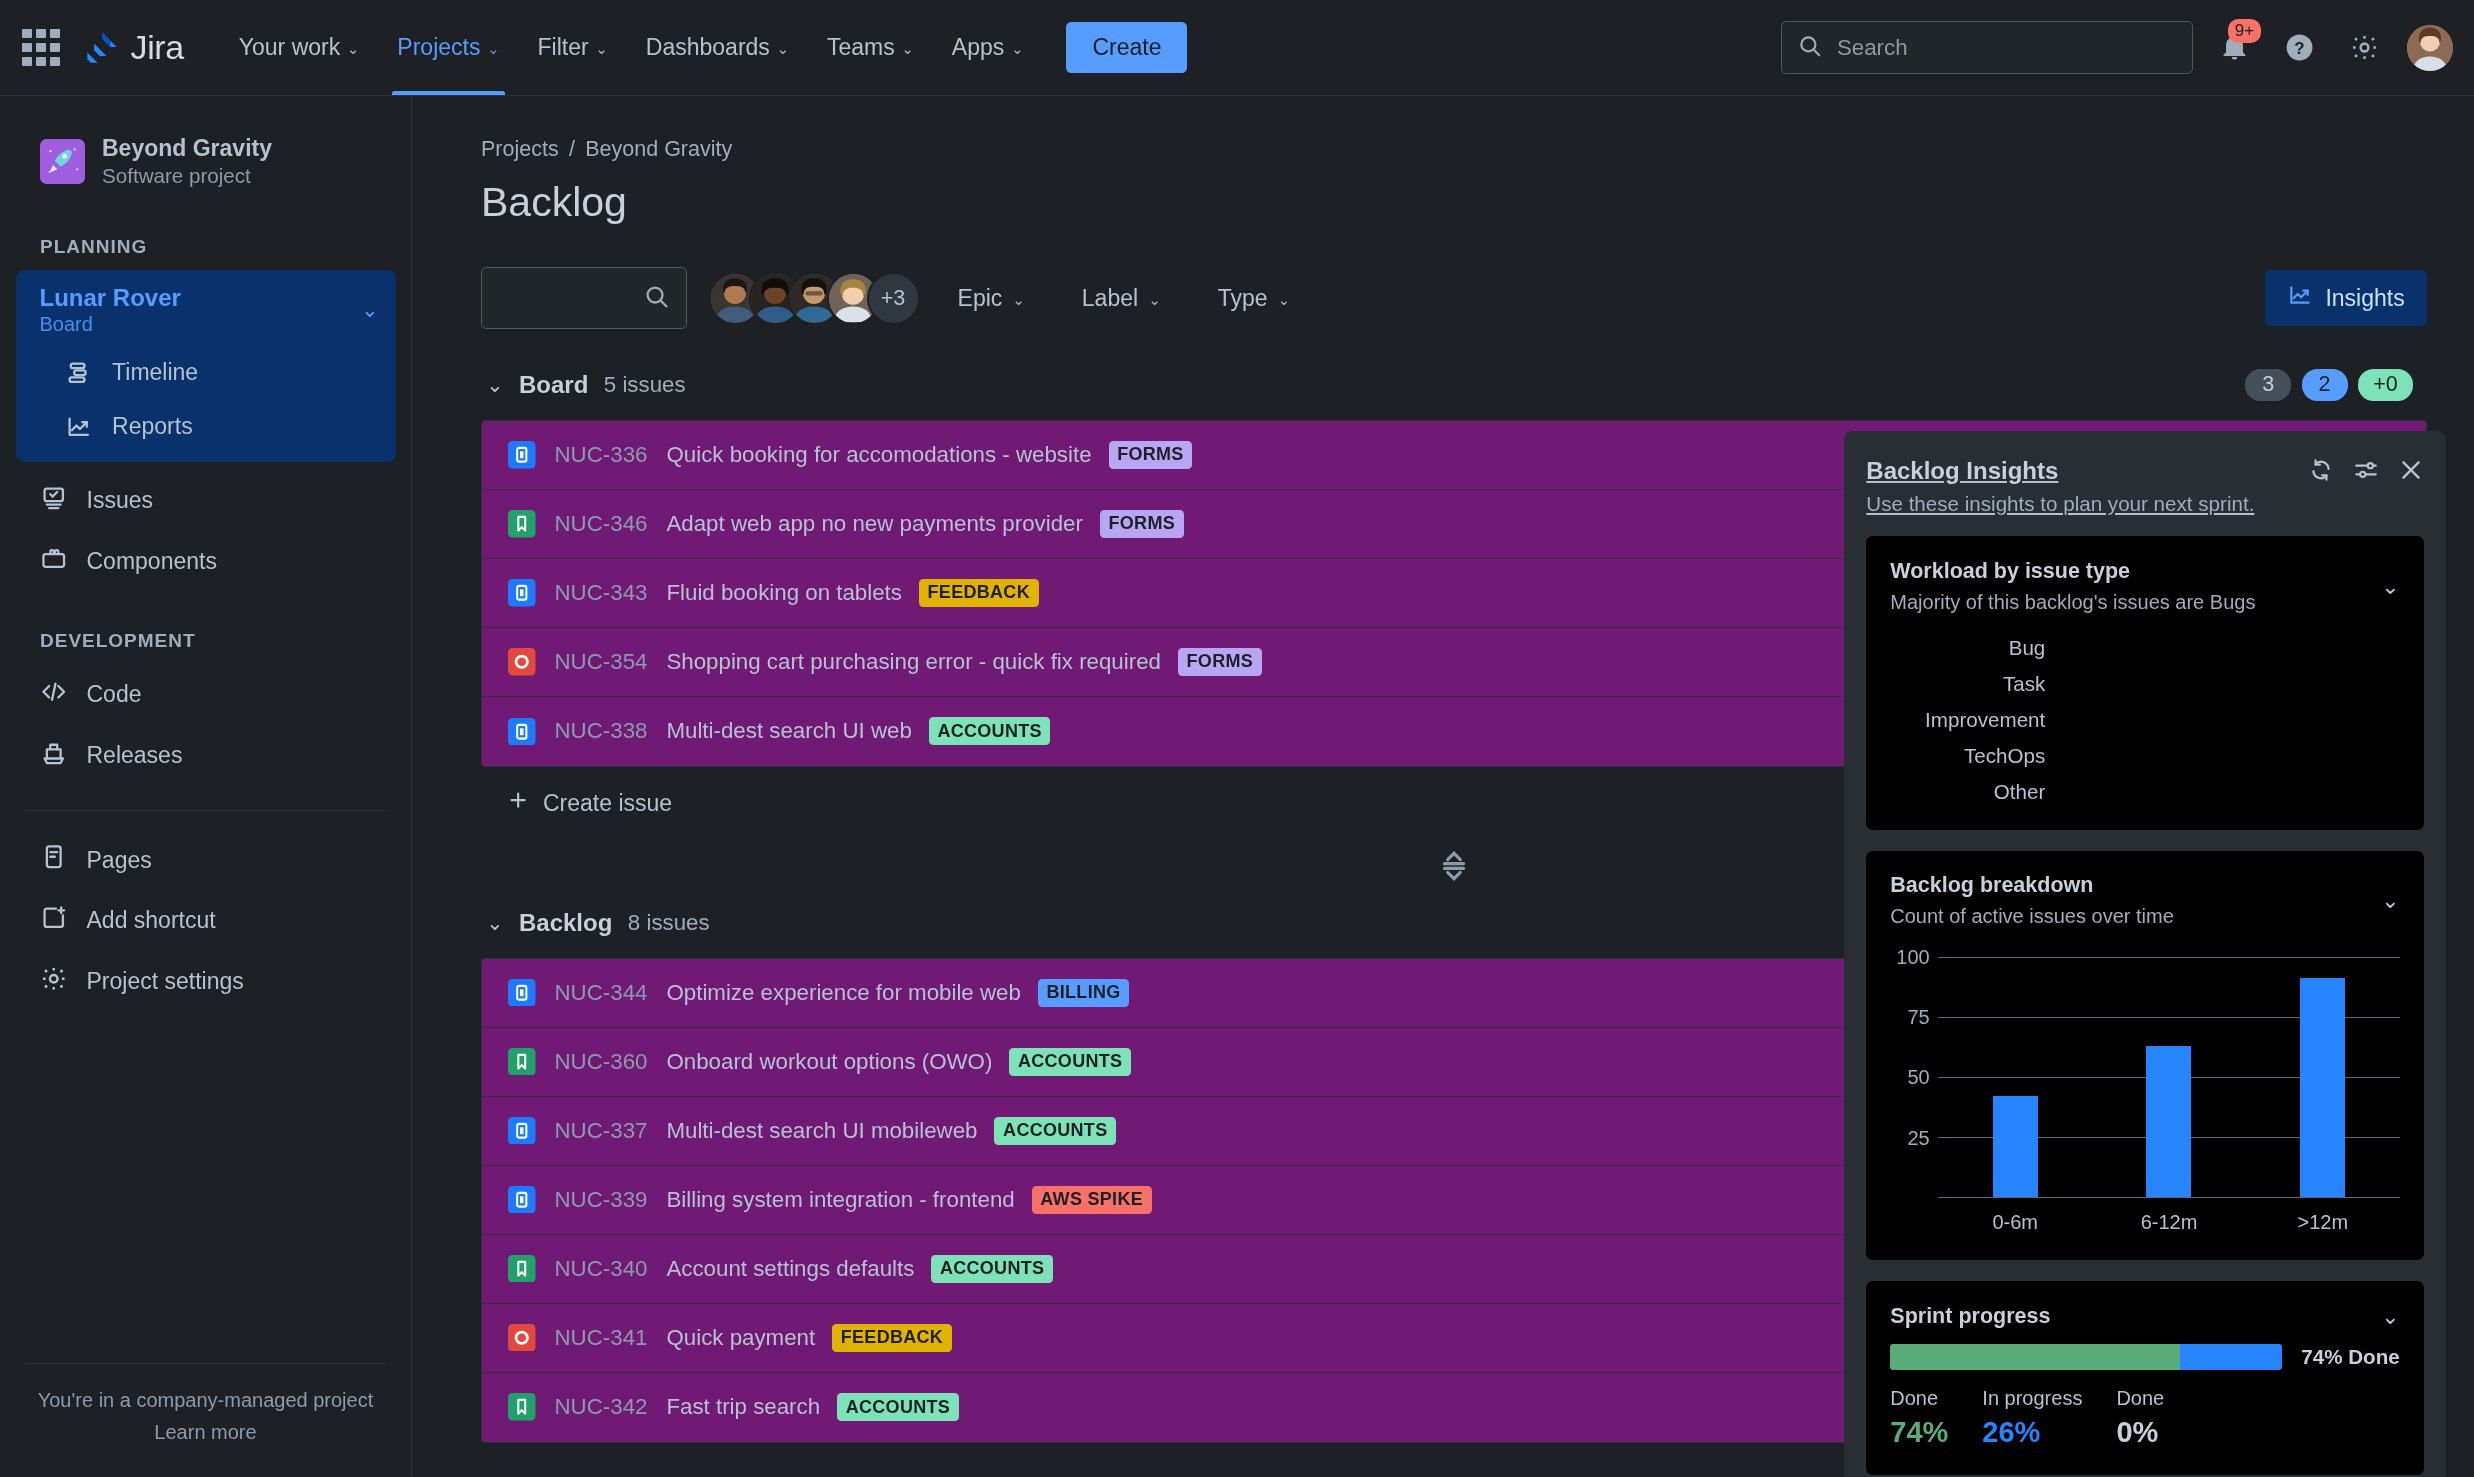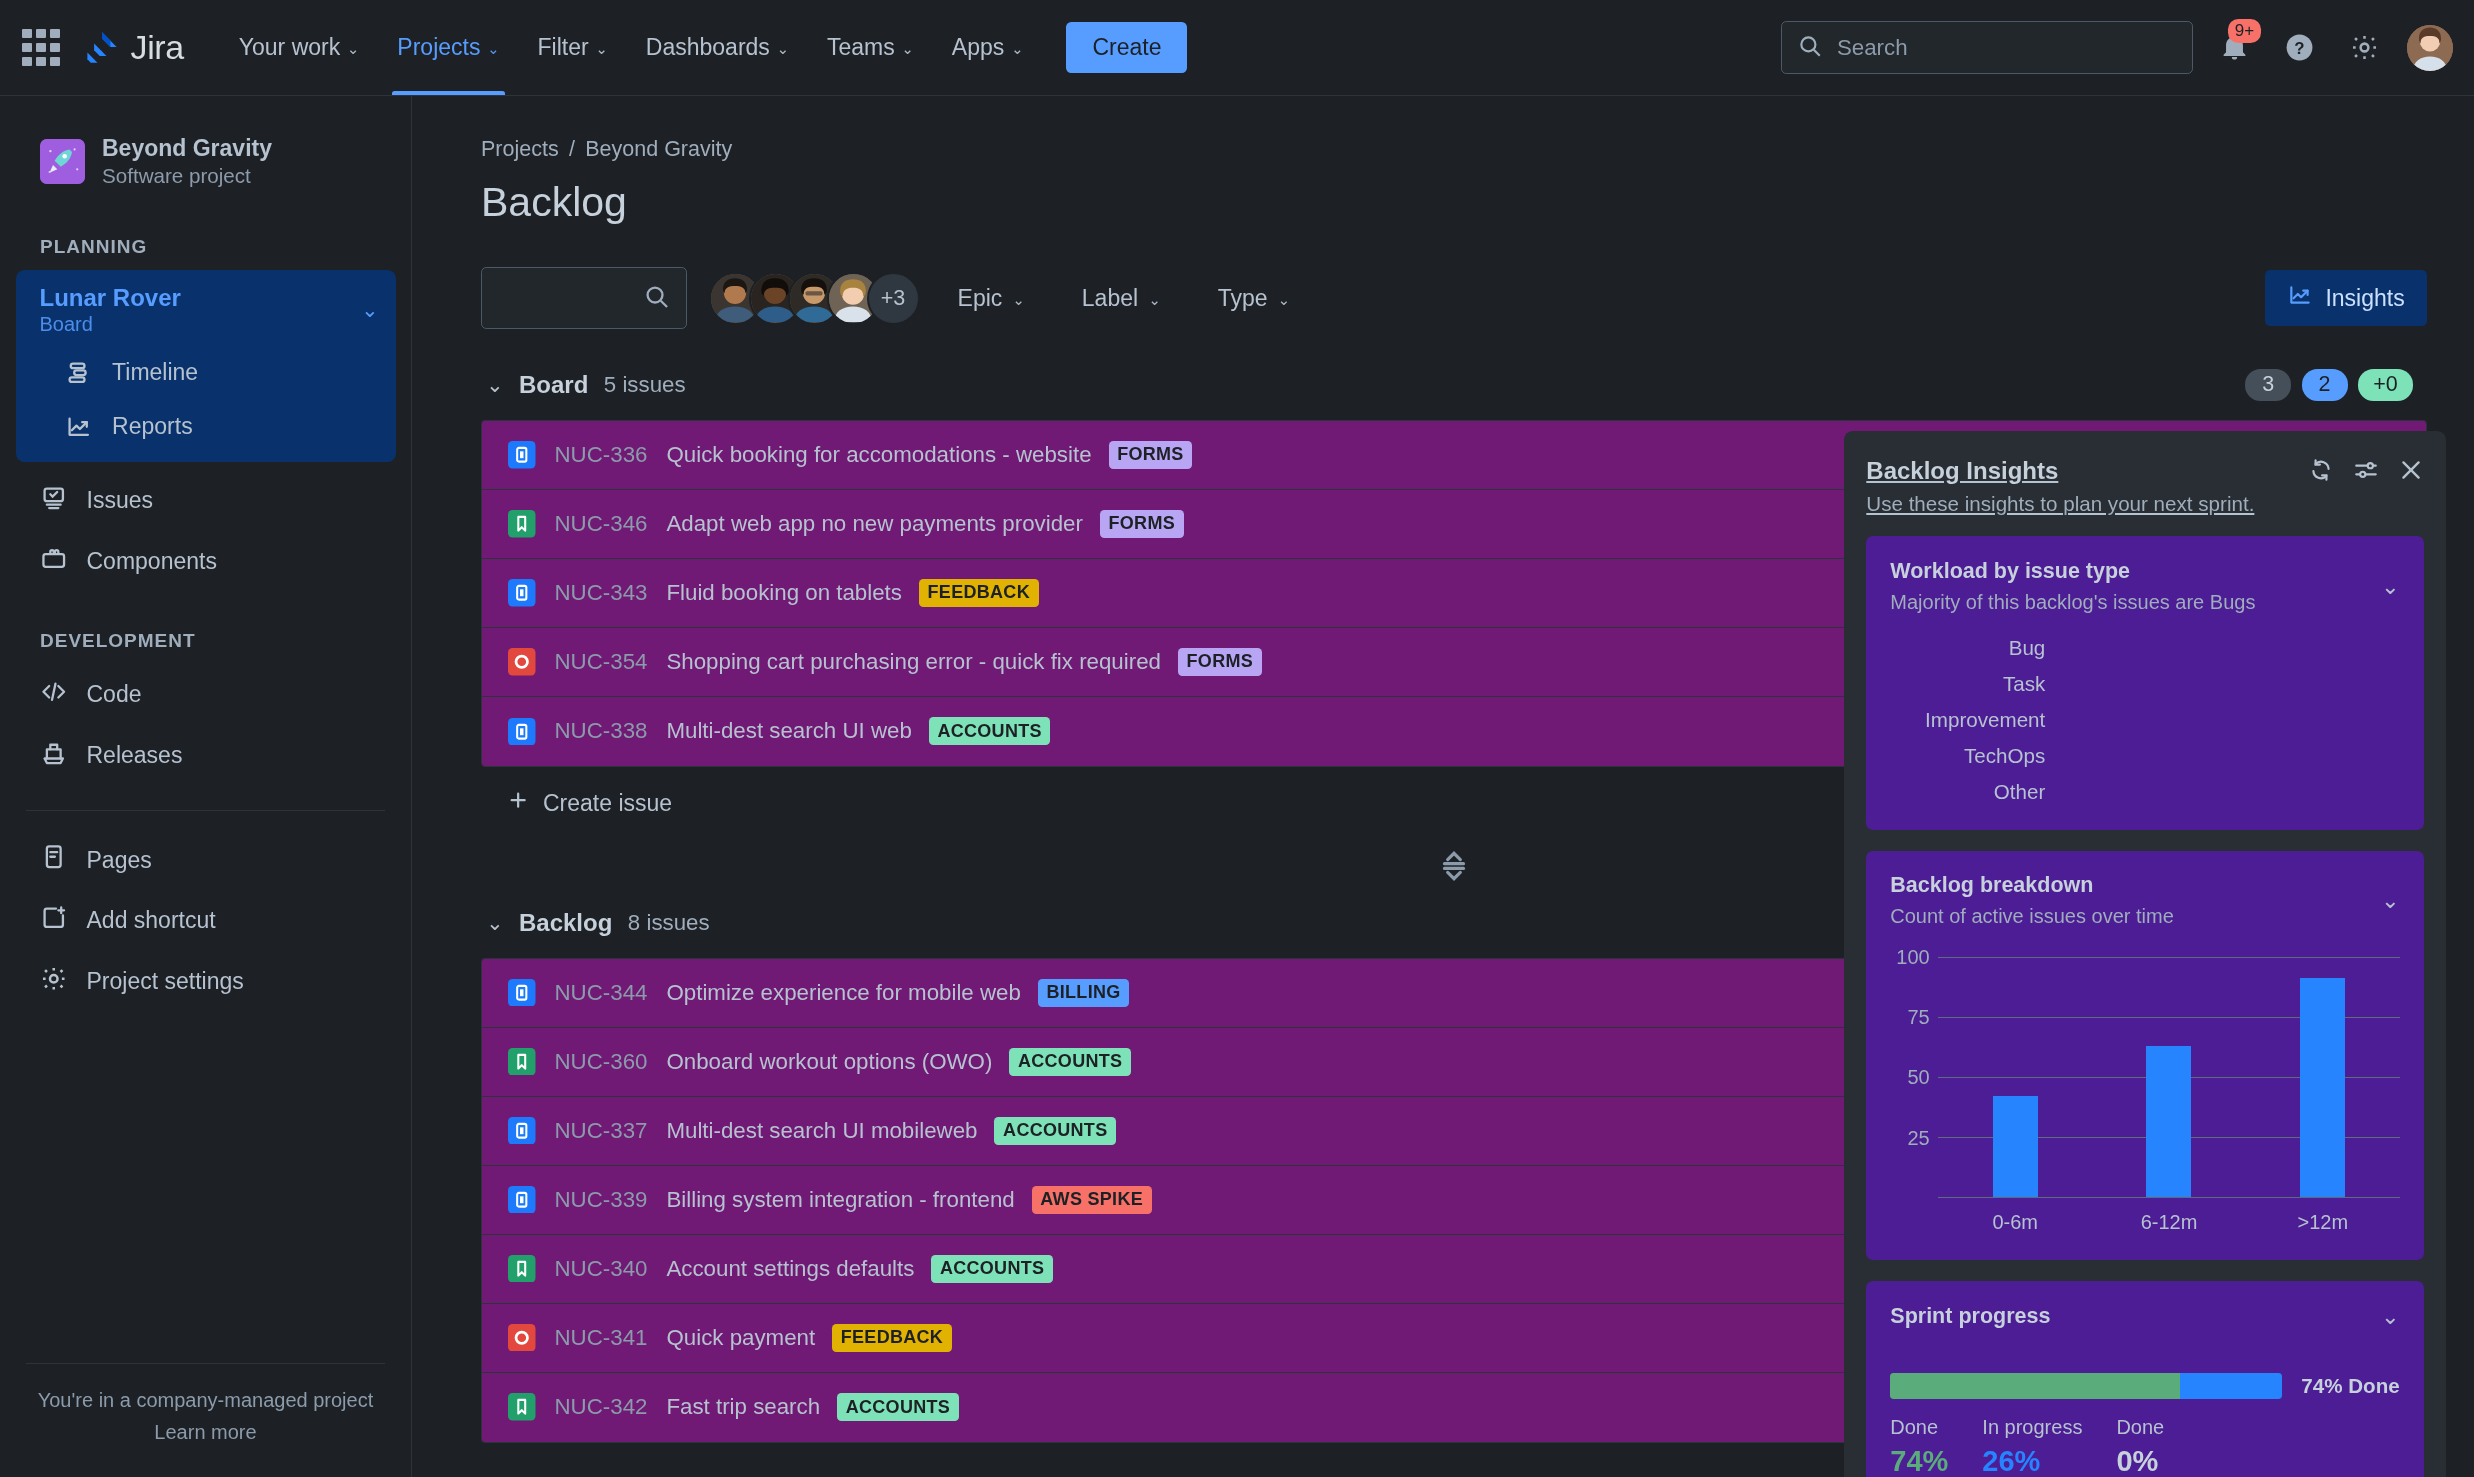--- a/index.html
+++ b/index.html
@@ -171,21 +171,21 @@
   
   .insights-panel {
     position: absolute; right: 29px; top: 335px; width: 602px;
     background: #282e33; border-radius: 8.6px; padding: 26px 22.3px 22.3px;
     display: flex; flex-direction: column; gap: 20.6px;
   }
   .ins-head { display:flex; align-items: flex-start; text-decoration: underline; }
   .ins-title { font-size: 24px; font-weight: 700; color: #c7d1db; }
   .ins-sub { font-size: 20.6px; color: #9fadbc; margin-top: 6.9px; }
   .ins-actions { margin-left: auto; display: flex; gap: 19px; align-items: center; }
-  .card { background: #4c1d95; border-radius: 6.9px; padding: 22.3px 24px 26px; }
+  .card { background: #000000; border-radius: 6.9px; padding: 22.3px 24px 26px; }
   .card-head { display: flex; align-items: center; }
   .card-title { font-size: 21.5px; font-weight: 700; color: #c7d1db; }
   .card-sub { font-size: 20px; color: #9fadbc; margin-top: 6.9px; }
   .card-chev { margin-left: auto; color: #b6c2cf; font-size: 22.3px; cursor: pointer; }
 
   .hbars { margin-top: 22.3px; display: flex; flex-direction: column; gap: 12px; }
   .hbar-row { display: flex; align-items: center; gap: 13.7px; }
   .hbar-label { width: 155px; text-align: right; font-size: 20.6px; color: #b6c2cf; flex: 0 0 155px; }
   .hbar-track { flex: 1; }
   .hbar-fill { height: 22.3px; background: #2684ff; border-radius: 3.4px; }
@@ -193,21 +193,21 @@
   .vchart { margin-top: 29px; display: flex; }
   .yaxis { width: 48px; flex: 0 0 48px; position: relative; height: 241px; }
   .ytick { position: absolute; right: 8.6px; font-size: 20px; color: #9fadbc; transform: translateY(-50%); }
   .plot { flex: 1; position: relative; height: 241px; border-bottom: 1.7px solid #5e6b7a; }
   .gline { position: absolute; left: 0; right: 0; height: 0.9px; background: #5e6b7a; }
   .bars { position: absolute; left: 0; right: 0; bottom: 0; top: 0; display: flex; justify-content: space-around; align-items: flex-end; }
   .bar { width: 45px; background: #2684ff; }
   .xlabels { display: flex; justify-content: space-around; margin-top: 13.7px; margin-left: 48px; }
   .xlabel { font-size: 20px; color: #b6c2cf; width: 95px; text-align: center; }
 
-  .sprint-bar { margin-top: 43px; display: flex; align-items: center; gap: 19px; }
+  .sprint-bar { margin-top: 14px; display: flex; align-items: center; gap: 19px; }
   .sp-track { flex: 1; height: 26px; border-radius: 3.4px; overflow: hidden; display: flex; background:#22272b;}
   .sp-done { background: #5aac7b; height: 100%; }
   .sp-prog { background: #2684ff; height: 100%; }
   .sp-text { font-size: 20.6px; color: #c7d1db; font-weight: 700; white-space: nowrap;}
   .sp-stats { display: flex; gap: 34px; margin-top: 17px; }
   .sp-stat-label { font-size: 20px; color: #b6c2cf; }
   .sp-stat-val { font-size: 29px; font-weight: 700; margin-top: 5.2px; }
 </style>
 </head>
 <body>

